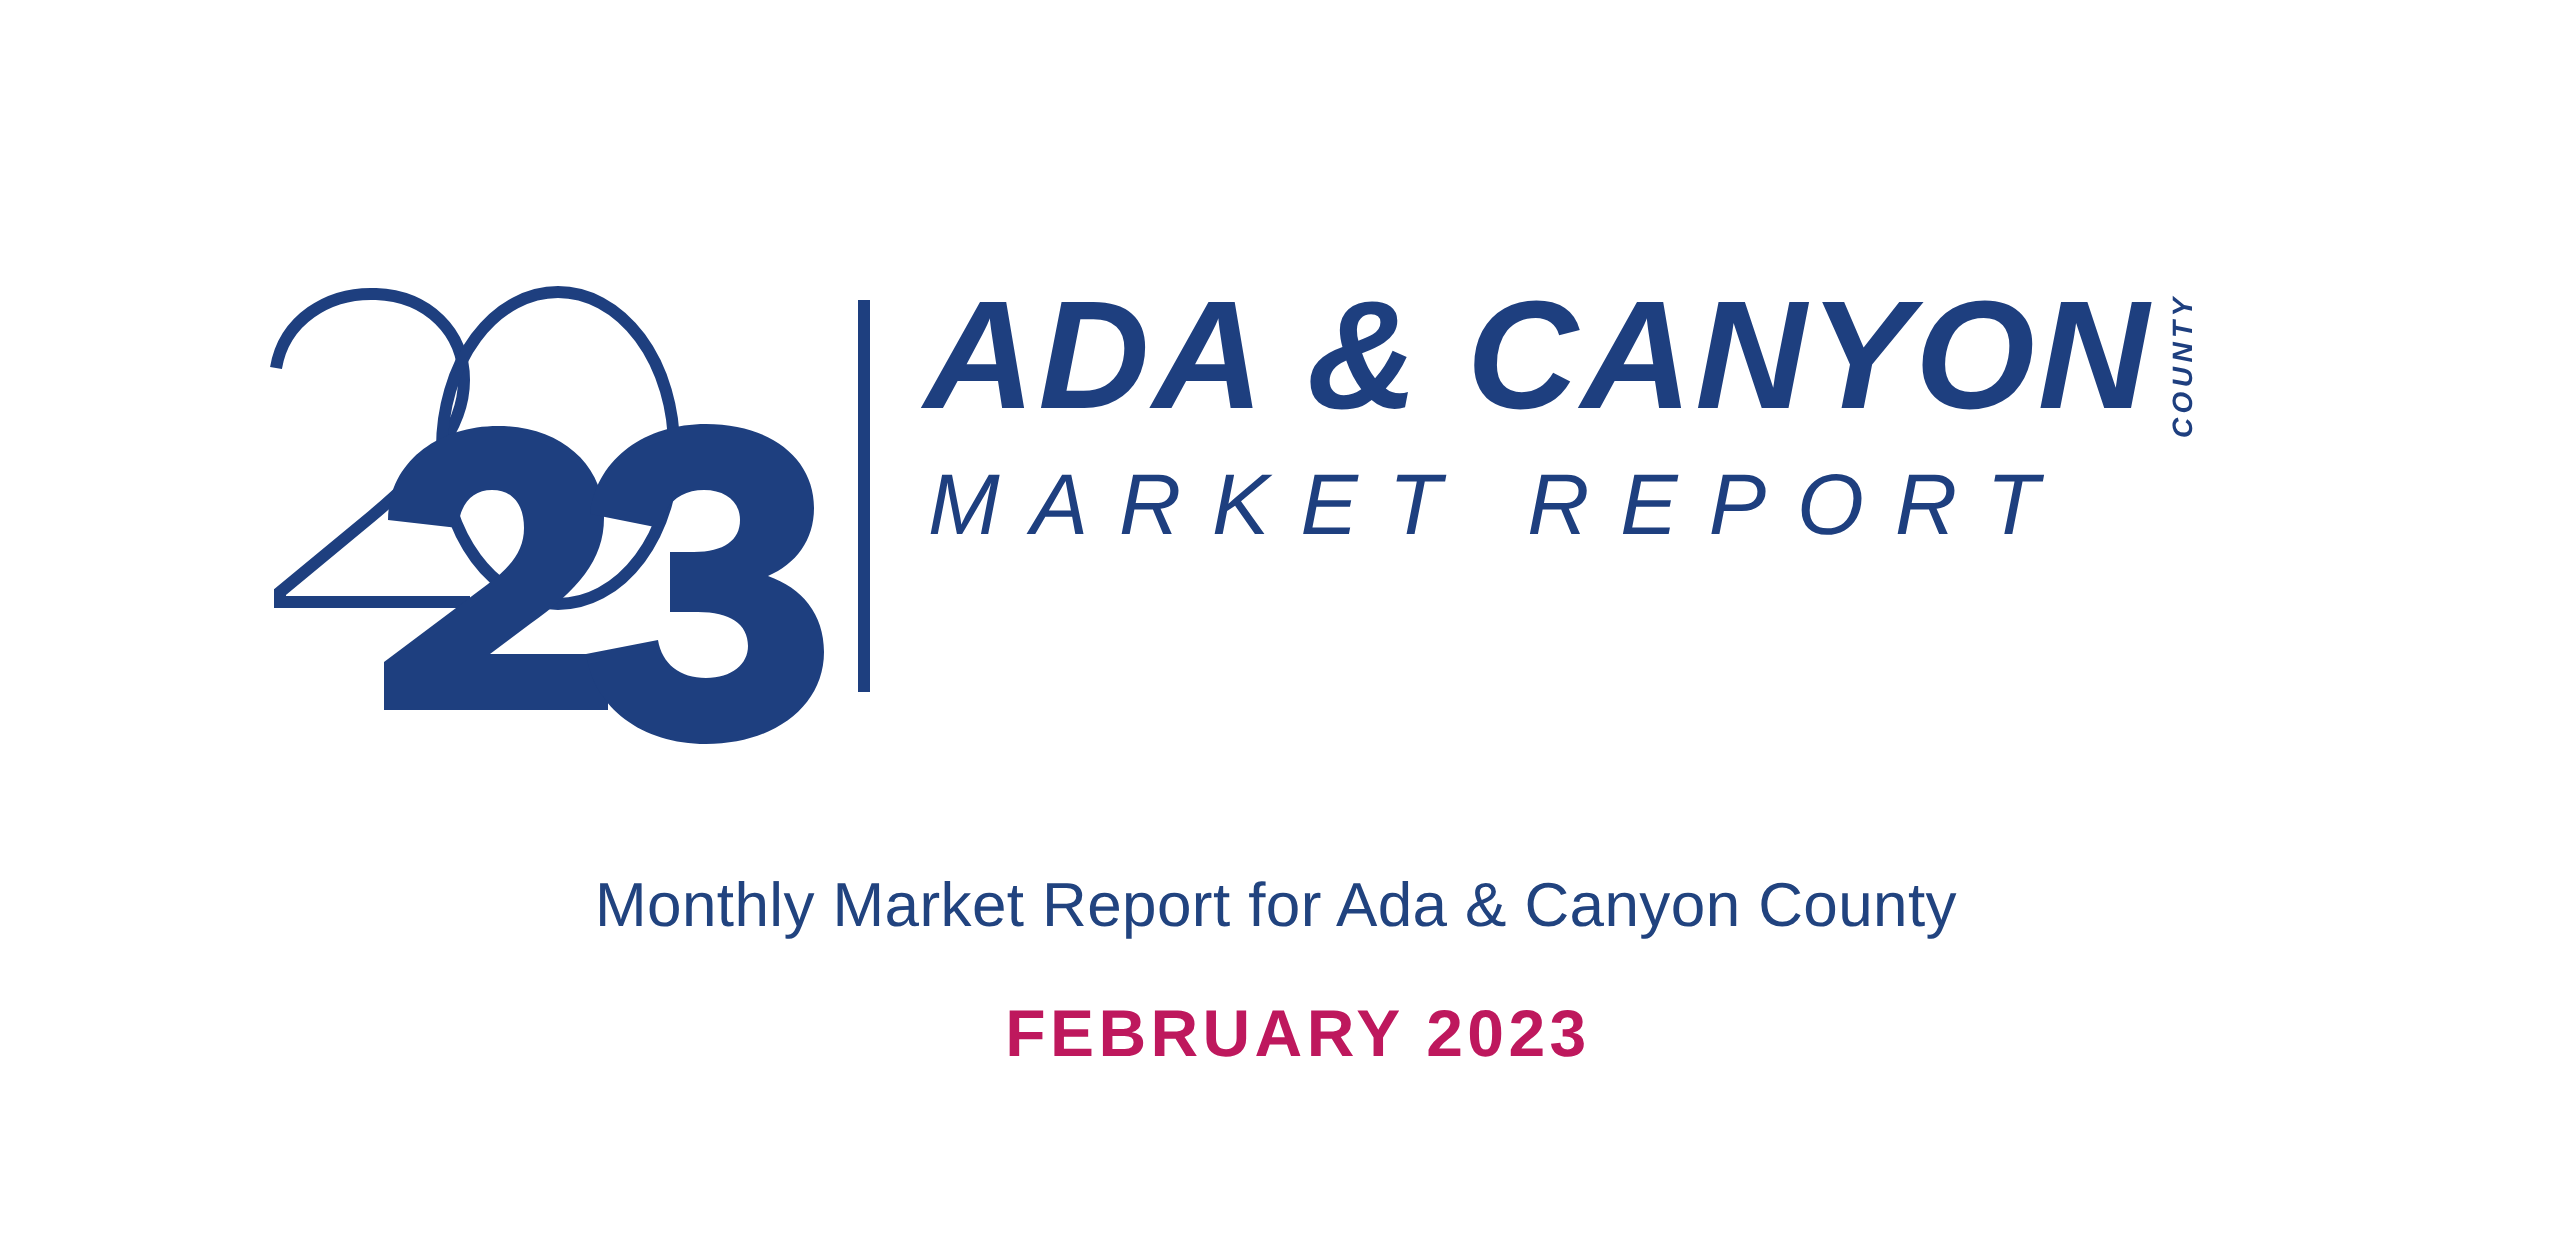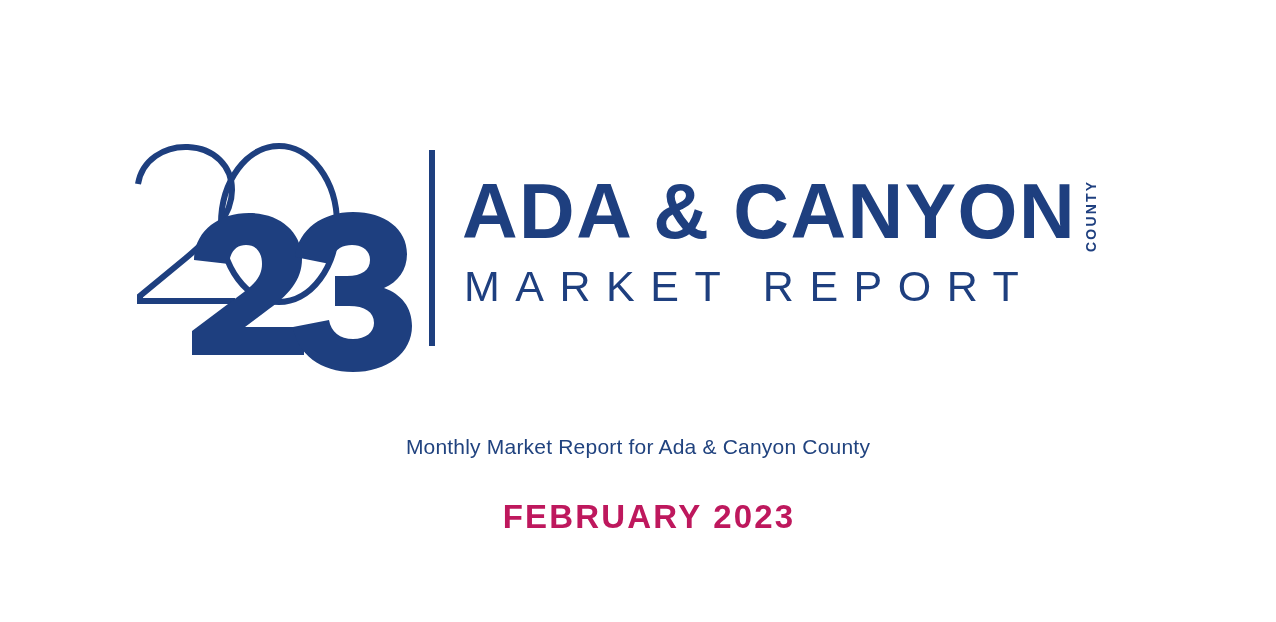--- a/index.html
+++ b/index.html
@@ -54,23 +54,24 @@
     top: 18px;
     width: 6px;
     height: 196px;
     background: #1E3F7F;
   }
 
   
   .wordmark {
     position: absolute;
     left: 462px;
-    top: 36px;
+    top: 3px;
     width: 680px;
     height: 190px;
+    font-style: italic;
   }
 
   .wordmark-top {
     position: absolute;
     left: 0;
     top: 8px;
     display: flex;
     align-items: flex-start;
     white-space: nowrap;
   }
@@ -114,21 +115,21 @@
   }
 
   
   .report-subtitle {
     position: absolute;
     left: 0;
     top: 435px;
     width: 1276px;
     text-align: center;
     font-family: "Liberation Sans", sans-serif;
-    font-size: 21px;
+    font-size: 31px;
     font-weight: 400;
     letter-spacing: 0.2px;
     color: #21437F;
   }
 
   .report-date {
     position: absolute;
     left: 11px;
     top: 498px;
     width: 1276px;

